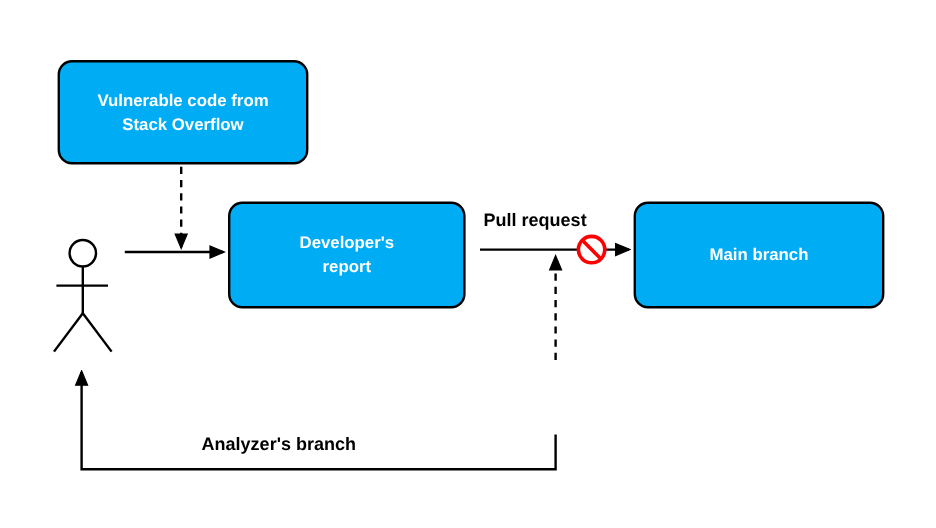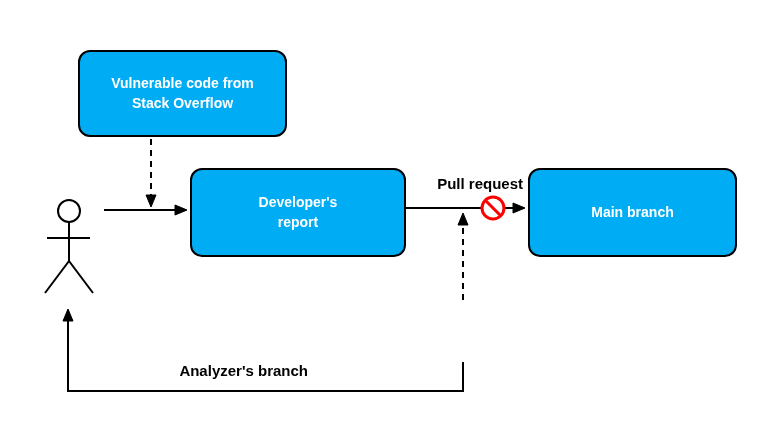--- a/index.html
+++ b/index.html
@@ -14,29 +14,29 @@
   .node {
     position: absolute; box-sizing: border-box;
     background: var(--node-fill, #00ACF4);
     border: 2px solid var(--node-stroke, #000000);
     border-radius: 12px;
     color: var(--node-text, #ffffff);
     font-weight: bold; font-size: 14px; line-height: 1.4;
     display: flex; flex-direction: column; align-items: center; justify-content: center;
     text-align: center;
   }
-  .node-vulnerable { left: 48px;  top: 50px;  width: 209px; height: 87px; margin-left: 30px; }
-  .node-developer  { left: 190px; top: 168px; width: 216px; height: 89px; }
+  .node-vulnerable { left: 48px;  top: 50px;  width: 209px; height: 87px; }
+  .node-developer  { left: 190px; top: 168px; width: 198px; height: 89px; }
   .node-main       { left: 528px; top: 168px; width: 209px; height: 89px; }
   .node-sast       { left: 390px; top: 302px; width: 147px; height: 60px; }
 
   .edge-label {
     position: absolute;
     color: var(--label-text, #000000);
-    font-weight: bold; font-size: 15px; text-align: right;
+    font-weight: bold; font-size: 15px; text-align: left;
     white-space: nowrap;
   }
   .label-pull   { left: 403px; top: 175px; width: 120px; }
   .label-report { left: 168px; top: 362px; width: 140px; }
 
   .wire   { stroke: var(--connector, #000000); stroke-width: 2; fill: none; }
   .dashed { stroke-dasharray: 6 5; }
   .figure { stroke: var(--connector, #000000); stroke-width: 2; fill: none; }
   .head   { fill: var(--background, #ffffff); }
   .forbid-circle { fill: var(--background, #ffffff); stroke: var(--prohibition, #ff0000); stroke-width: 3; }

